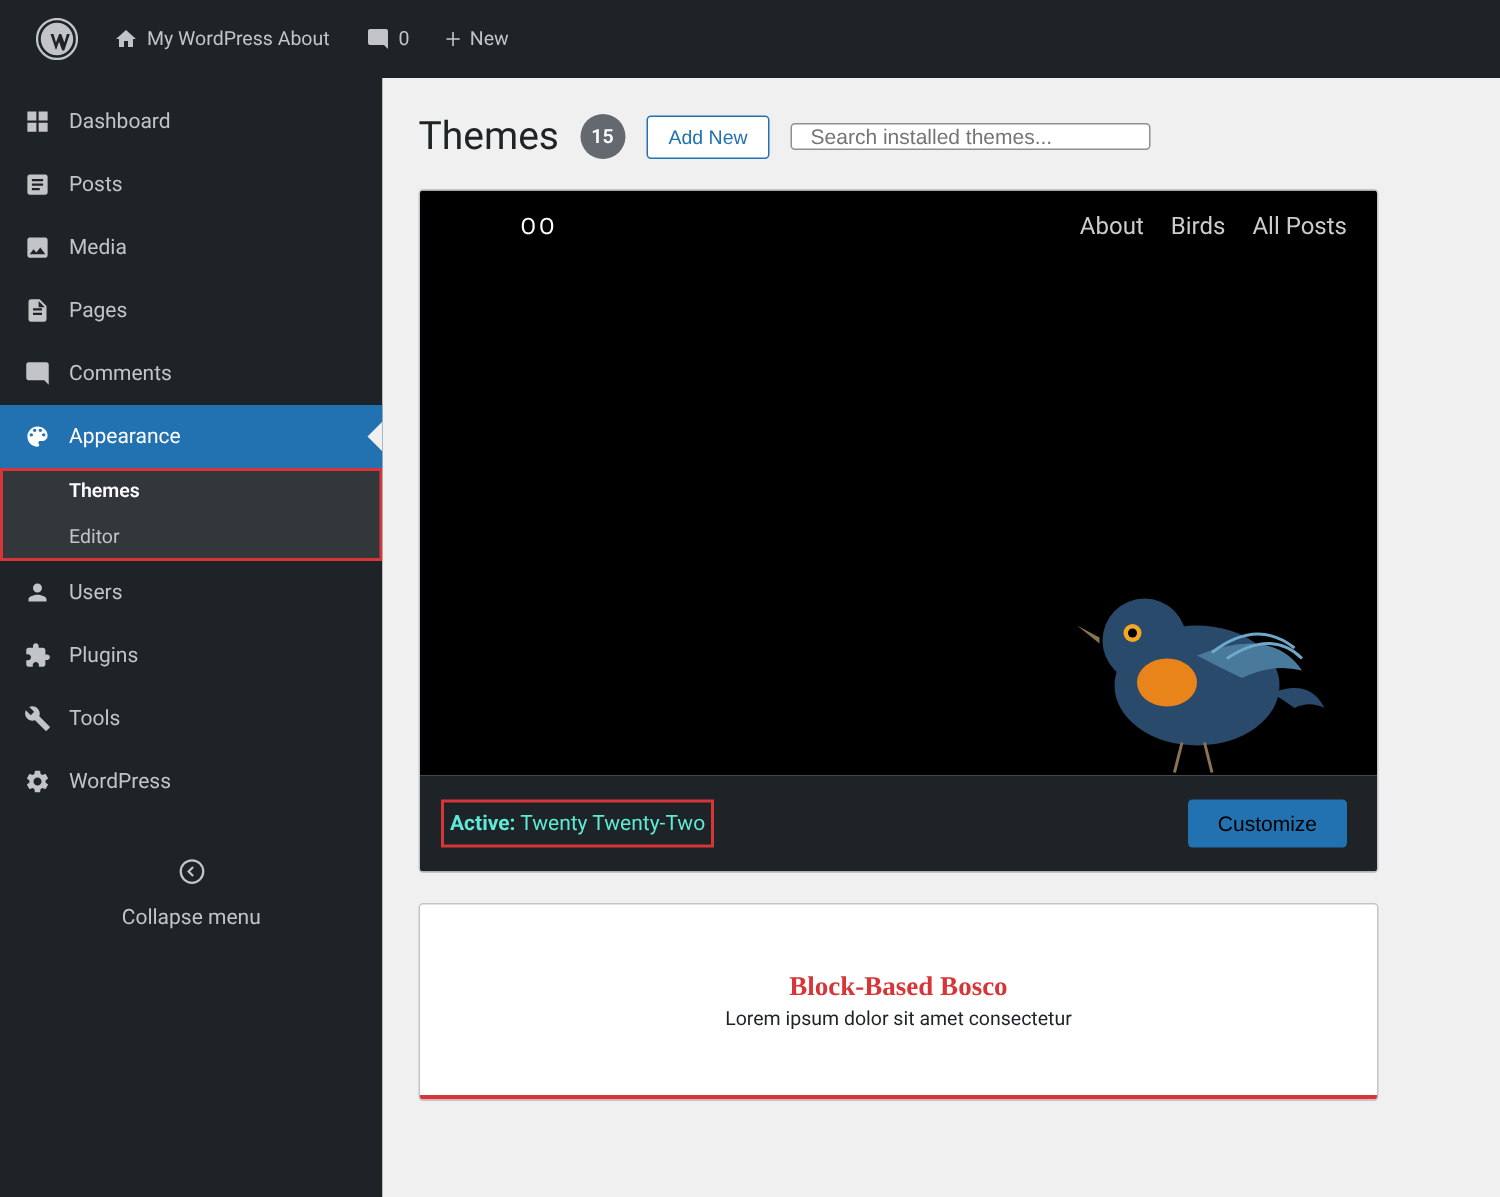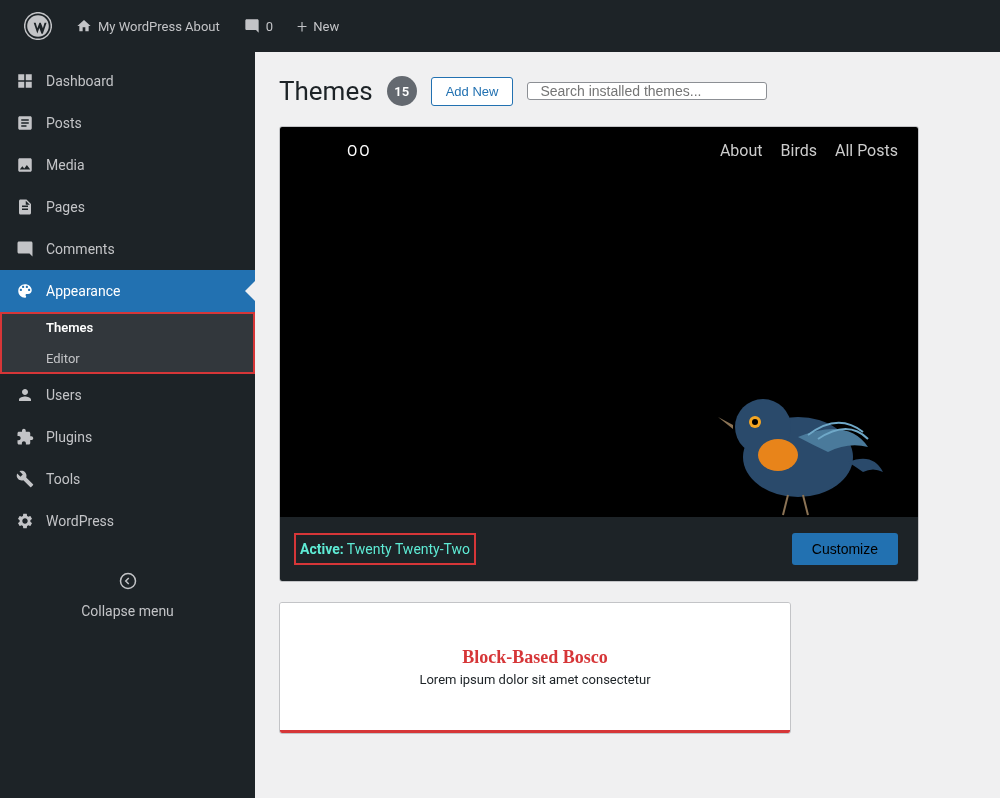--- a/index.html
+++ b/index.html
@@ -236,21 +236,21 @@
       cursor: pointer;
       font-weight: 500;
       text-align: center;
     }
 
     
     .second-theme-card {
       background: #15803d;
       border: 1px solid #c3c4c7;
       border-radius: 3px;
-      width: 512px;
+      width: 640px;
       max-width: 100%;
       overflow: hidden;
     }
     .second-theme-preview {
       background: #fff;
       height: 130px;
       display: flex;
       flex-direction: column;
       align-items: center;
       justify-content: center;

